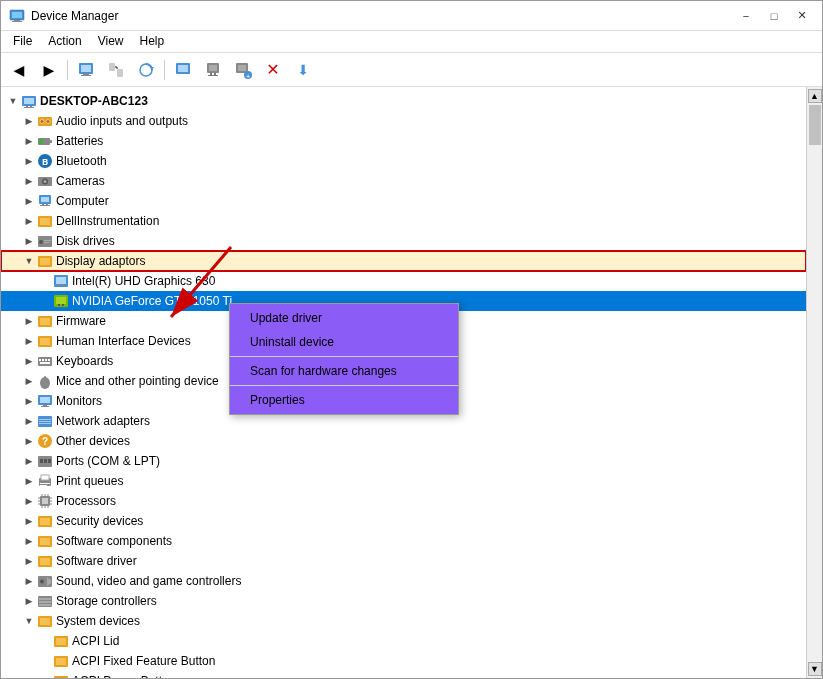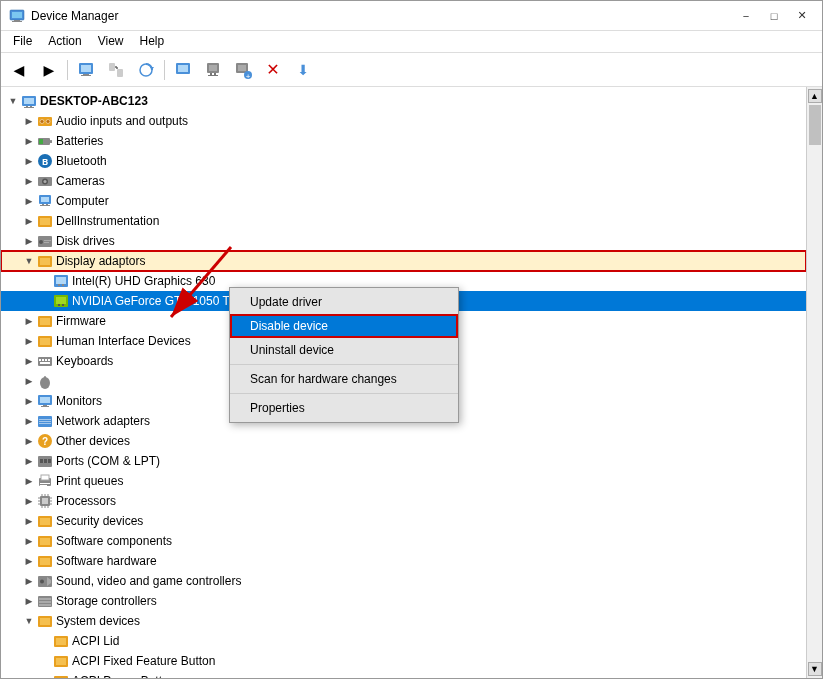--- a/index.html
+++ b/index.html
@@ -151,23 +151,23 @@
     }
 
     
     .indent-0 { padding-left: 4px; }
     .indent-1 { padding-left: 20px; }
     .indent-2 { padding-left: 36px; }
 
     
     .context-menu {
       position: absolute;
-      top: 200px;
+      top: 216px;
       left: 228px;
-      background: #e5e5e5;
+      background: #8b5cf6;
       border: 1px solid #999;
       box-shadow: 2px 2px 8px rgba(0,0,0,0.3);
       width: 230px;
       z-index: 100;
       padding: 2px 0;
     }
     .context-menu-item {
       padding: 5px 20px;
       cursor: pointer;
       font-size: 12px;
@@ -457,20 +457,21 @@
 
       <div class="tree-item indent-1">
         <span class="expander">▶</span>
         <span class="node-icon">
           <svg width="16" height="16" viewBox="0 0 16 16">
               <ellipse cx="8" cy="10" rx="5" ry="6" fill="#888"></ellipse>
               <rect x="7" y="3" width="2" height="5" fill="#aaa"></rect>
               <line x1="8" y1="4" x2="8" y2="8" stroke="#666" stroke-width="1"></line>
             </svg>
         </span>
+        <span class="label">Mice and other pointing device</span>
       </div>
 
       <div class="tree-item indent-1">
         <span class="expander">▶</span>
         <span class="node-icon">
           <svg width="16" height="16" viewBox="0 0 16 16">
               <rect x="1" y="2" width="14" height="10" rx="1" fill="#4a90d9"></rect>
               <rect x="3" y="4" width="10" height="6" fill="#b0d8f8"></rect>
               <rect x="6" y="12" width="4" height="2" fill="#888"></rect>
               <rect x="4" y="13" width="8" height="1" fill="#888"></rect>
@@ -575,21 +576,21 @@
       </div>
 
       <div class="tree-item indent-1">
         <span class="expander">▶</span>
         <span class="node-icon">
           <svg width="16" height="16" viewBox="0 0 16 16">
               <rect x="1" y="3" width="14" height="11" rx="1" fill="#e8a020"></rect>
               <rect x="3" y="5" width="10" height="7" fill="#f5c050"></rect>
             </svg>
         </span>
-        <span class="label">Software hardware</span>
+        <span class="label">Software driver</span>
       </div>
 
       <div class="tree-item indent-1">
         <span class="expander">▶</span>
         <span class="node-icon">
           <svg width="16" height="16" viewBox="0 0 16 16">
               <rect x="1" y="3" width="14" height="11" rx="1" fill="#888"></rect>
               <circle cx="5" cy="8.5" r="2" fill="#555"></circle>
               <polygon points="10,4 10,13 14,10 14,7" fill="#aaa"></polygon>
             </svg>
@@ -659,23 +660,20 @@
           <marker id="arrowhead" markerWidth="10" markerHeight="7" refX="10" refY="3.5" orient="auto">
             <polygon points="0 0, 10 3.5, 0 7" fill="#cc0000"></polygon>
           </marker>
         </defs>
         <line x1="130" y1="20" x2="70" y2="90" stroke="#cc0000" stroke-width="3" marker-end="url(#arrowhead)"></line>
       </svg>
 
       <div class="context-menu">
         <div class="context-menu-item">
           <span>Update driver</span>
-        </div>
-        <div class="context-menu-item highlighted" style="background:#0078d7; color:#fff; border:2px solid #cc0000; padding: 3px 18px;">
-          <span>Disable device</span>
         </div>
         <div class="context-menu-item">
           <span>Uninstall device</span>
         </div>
         <div class="context-menu-separator"></div>
         <div class="context-menu-item">
           <span>Scan for hardware changes</span>
         </div>
         <div class="context-menu-separator"></div>
         <div class="context-menu-item bold" style="font-weight:normal;">

